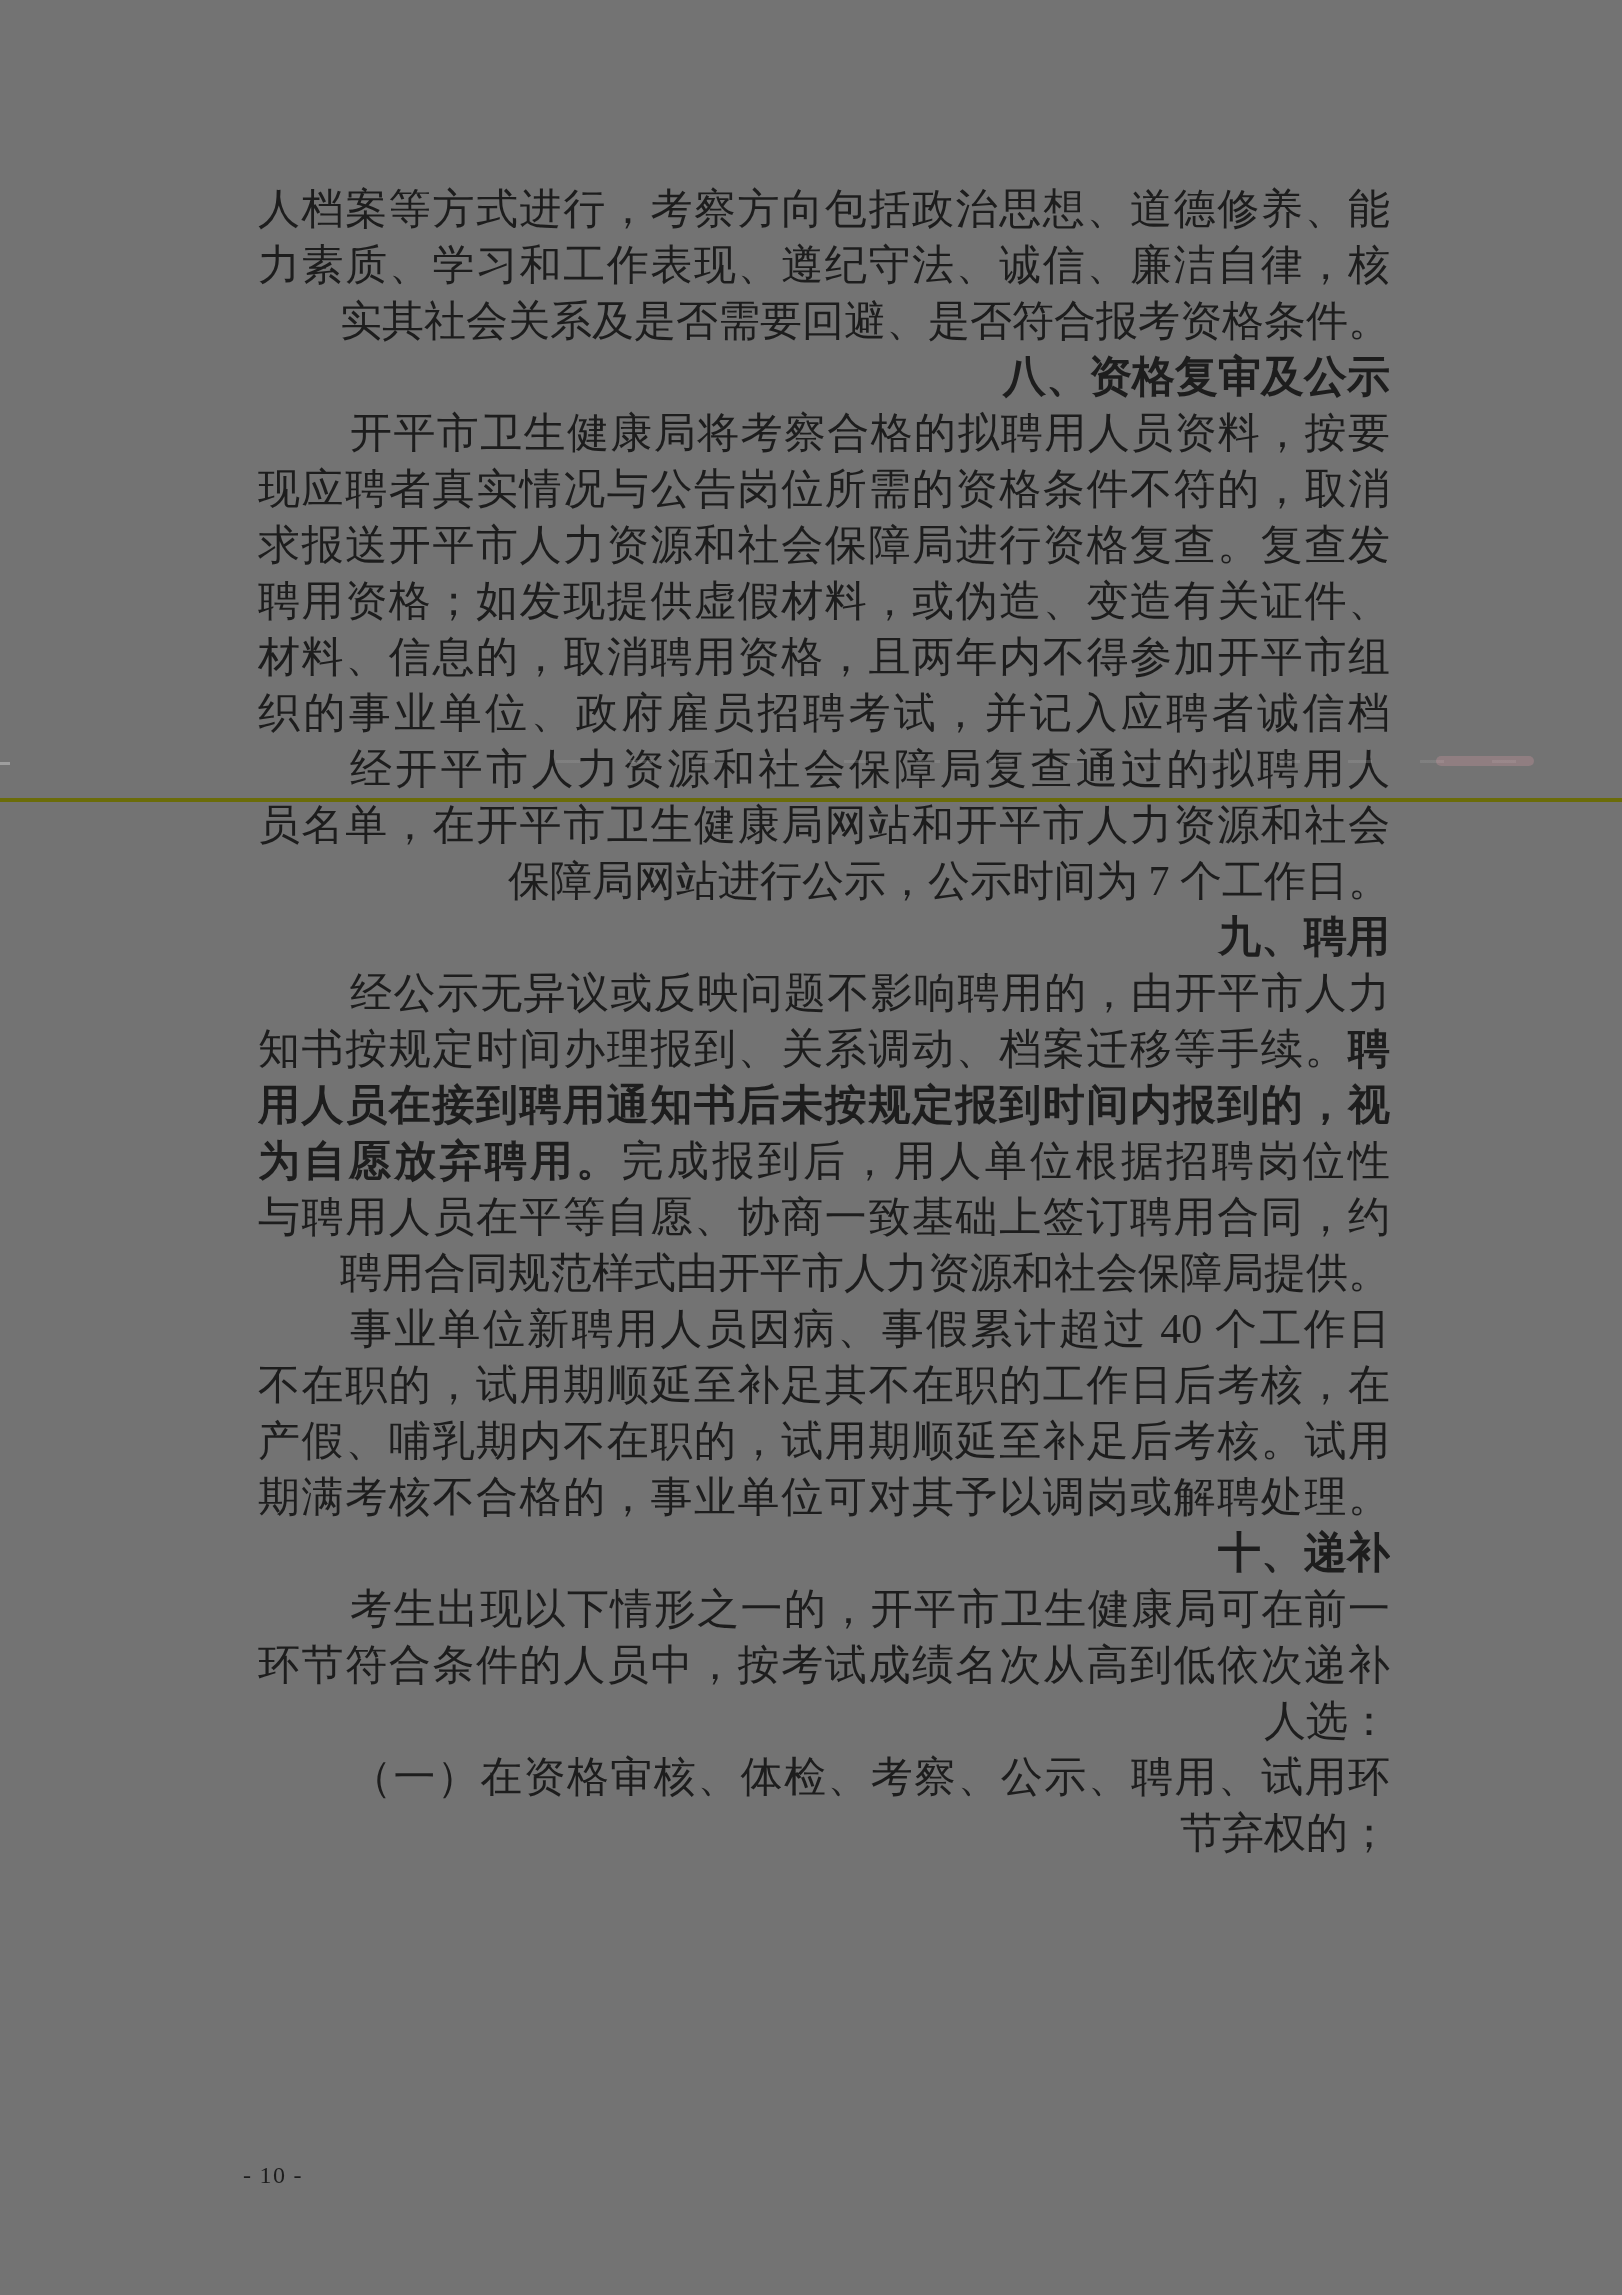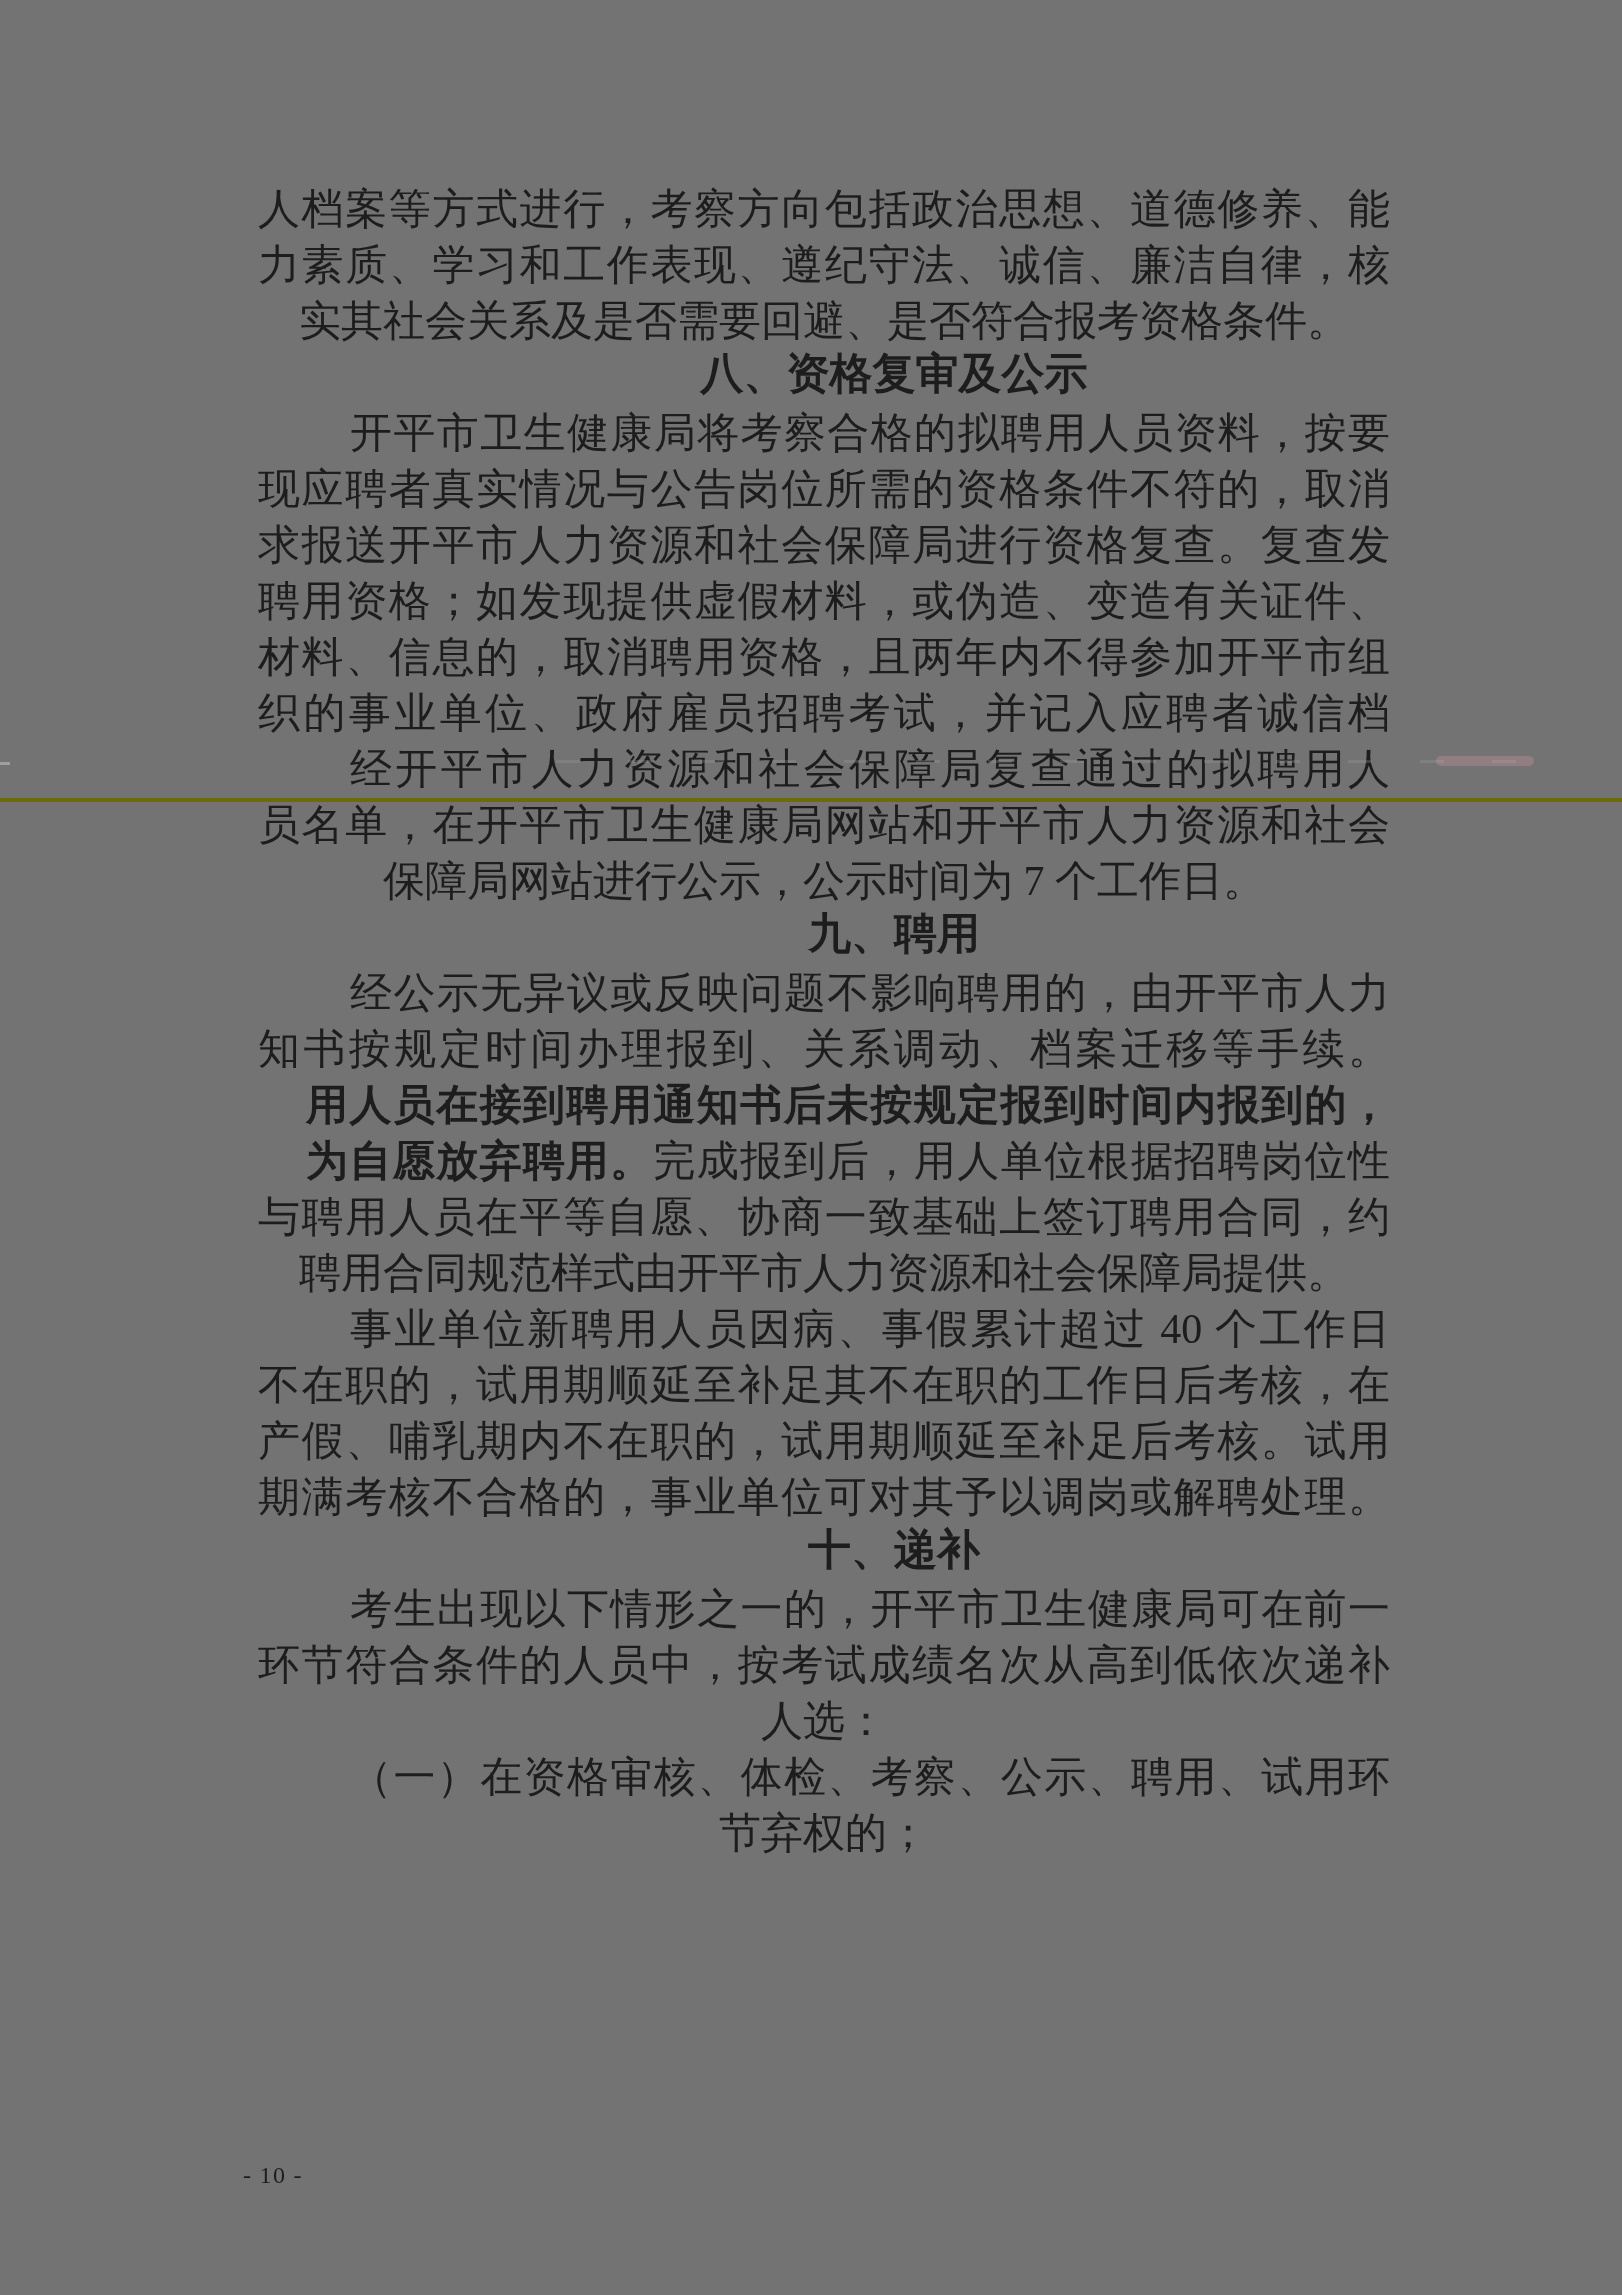--- a/index.html
+++ b/index.html
@@ -20,35 +20,34 @@
     position: absolute;
     left: 258px;
     top: 181px;
     width: 1132px;
   }
   .line {
     height: 56px;
     line-height: 56px;
     font-size: 42px;
     overflow: hidden;
-    text-align: center;
+    text-align: right;
     white-space: normal;
   }
   .line.fill {
     text-align: justify;
     text-align-last: justify;
   }
   .line.indent {
     padding-left: 92px;
   }
   .line .b,
   .line.heading {
-    font-family: Liberation Mono, monospace;
+    font-family: Liberation Serif, serif;
     font-weight: 700;
-    margin-left: 48px;
   }
   .line.heading {
     font-size: 43px;
   }
   .highlight-line {
     position: absolute;
     left: 0;
     top: 798px;
     width: 1623px;
     height: 3.9px;

